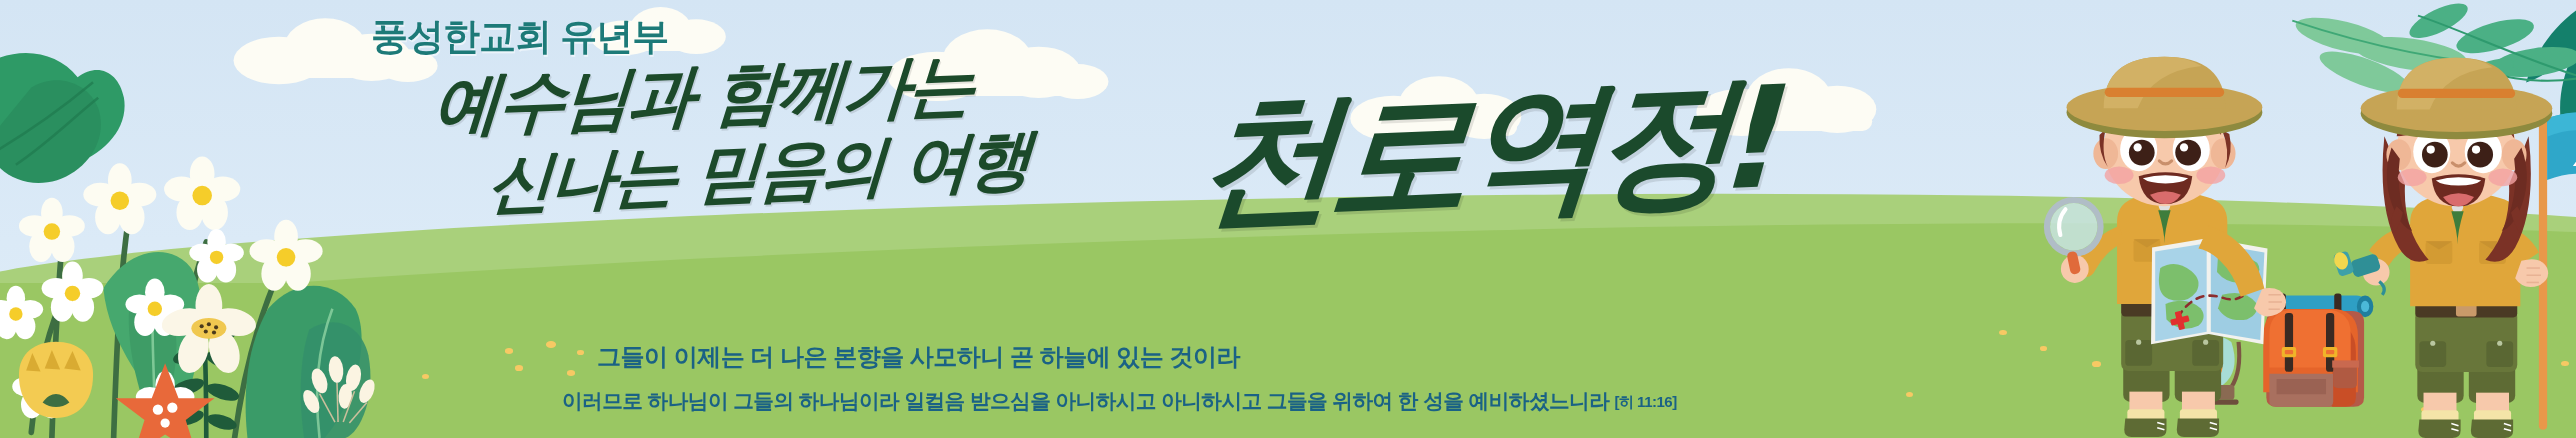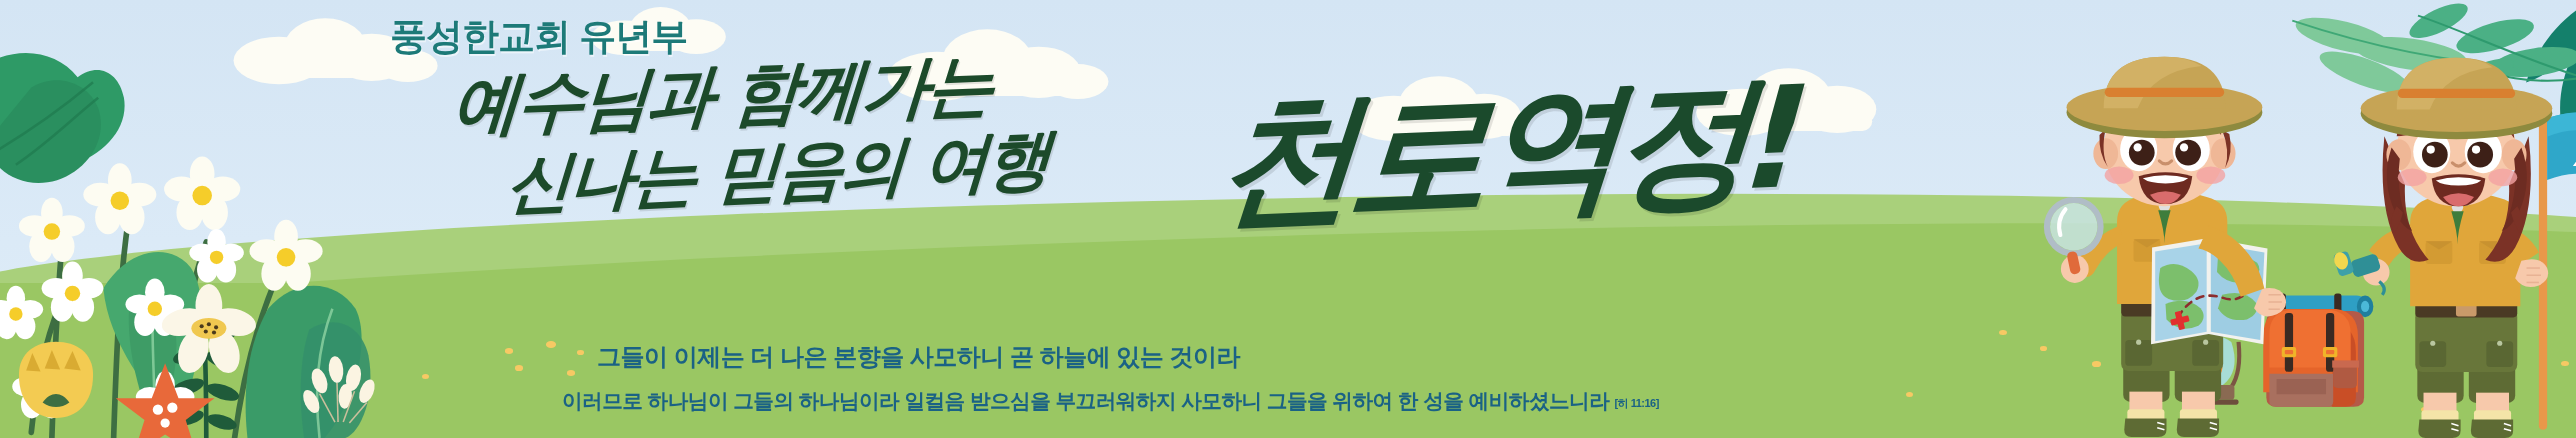--- a/index.html
+++ b/index.html
@@ -21,21 +21,21 @@
   }
 
   
   .cloud{position:absolute;pointer-events:none;}
 
   
   .fleck{position:absolute;background:#f7c964;border-radius:50%;}
 
   
   .headline-wrap{
-    position:absolute;left:390px;top:5.2px;width:1700px;height:433px;
+    position:absolute;left:371px;top:5.2px;width:1700px;height:433px;
     z-index:30;
   }
   .church-line{
     position:absolute;left:0;top:7.2px;
     font-size:37px;font-weight:bold;letter-spacing:-1px;
     color:#1d7a78;
     text-shadow:1px 1.5px 0 rgba(255,255,255,.55);
     white-space:nowrap;
   }
 
@@ -73,21 +73,21 @@
   .verse{
     position:absolute;
     color:#1a6285;
     font-weight:bold;
     white-space:nowrap;
     letter-spacing:-0.5px;
     z-index:32;
   }
   .verse-1{left:597px;top:341px;font-size:24px;}
   .verse-2{left:562px;top:387px;font-size:20.6px;}
-  .verse-ref{font-size:11px;margin-left:5.2px;vertical-align:1px;text-align:right;}
+  .verse-ref{font-size:15px;margin-left:5.2px;vertical-align:1px;text-align:right;}
 
   
   .flora{position:absolute;left:0;top:0;width:392px;height:438px;z-index:25;}
 
   
   .leaves-r{position:absolute;right:0;top:0;width:422px;height:268px;z-index:20;}
 
   
   .kid{position:absolute;z-index:28;}
   .kid-boy{left:2056px;top:31px;width:289px;height:407px;}
@@ -447,21 +447,21 @@
     <div class="callig callig-1">예수님과 함께가는</div>
 
     <div class="callig callig-2">신나는 믿음의 여행</div>
 
     <div class="callig callig-big">천로역정!</div>
   </div>
 
   <div class="verse verse-1">그들이 이제는 더 나은 본향을 사모하니 곧 하늘에 있는 것이라</div>
 
   <div class="verse verse-2">
-    <span>이러므로 하나님이 그들의 하나님이라 일컬음 받으심을 부끄러워하지 사모하니 그들을 위하여 한 성을 예비하셨느니라</span><span class="verse-ref">[히 11:16]</span>
+    <span>이러므로 하나님이 그들의 하나님이라 일컬음 받으심을 아니하시고 아니하시고 그들을 위하여 한 성을 예비하셨느니라</span><span class="verse-ref">[히 11:16]</span>
   </div>
 
   <div class="kid kid-boy">
     <svg width="289" height="407" viewBox="0 0 560 790">
 
       <g>
         <rect x="130" y="540" width="90" height="180" rx="14" fill="#5e6b34"></rect>
         <rect x="230" y="540" width="90" height="180" rx="14" fill="#5e6b34"></rect>
         <rect x="126" y="540" width="198" height="120" rx="14" fill="#68763a"></rect>
         <rect x="126" y="520" width="198" height="34" rx="8" fill="#4a3a24"></rect>

